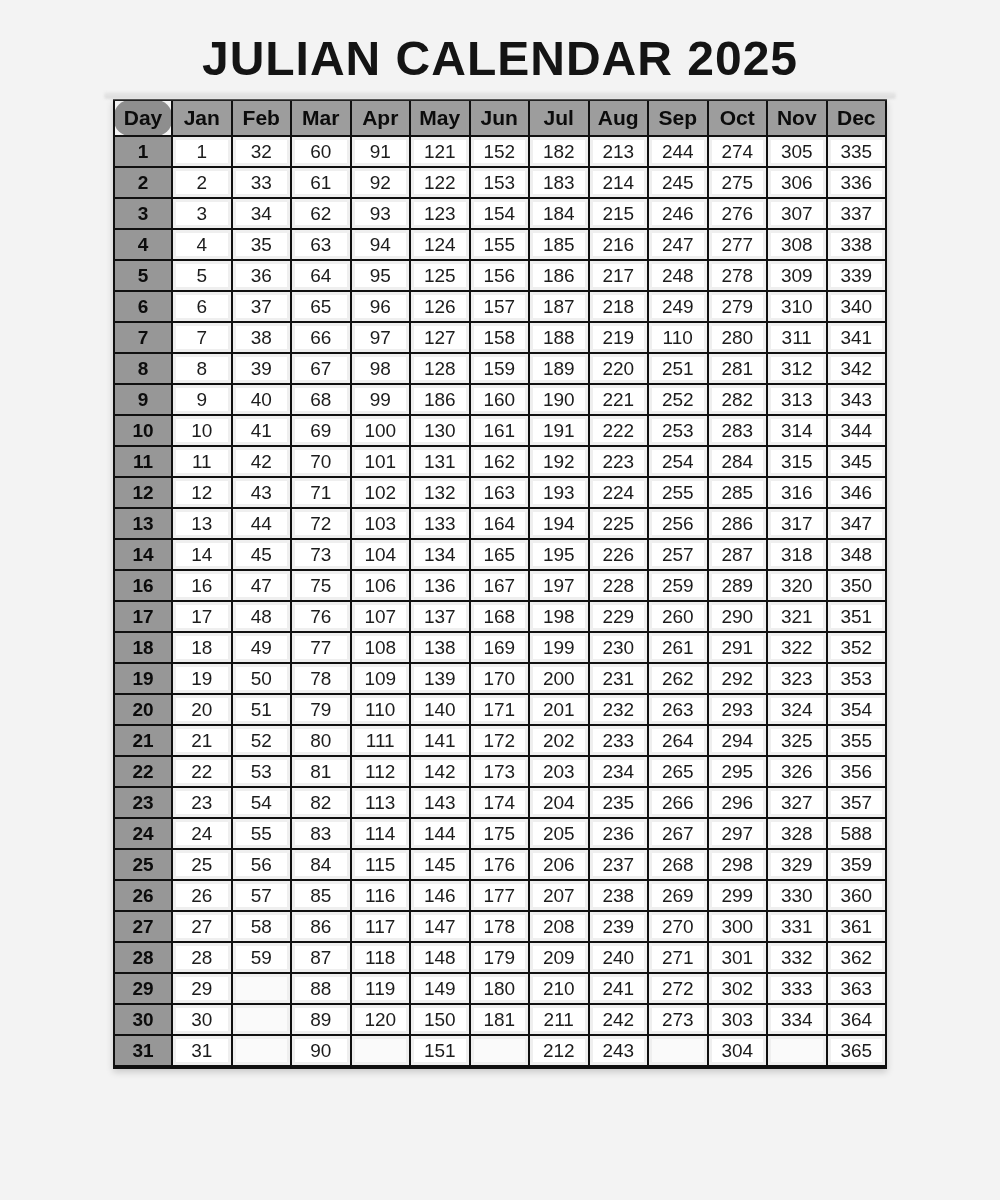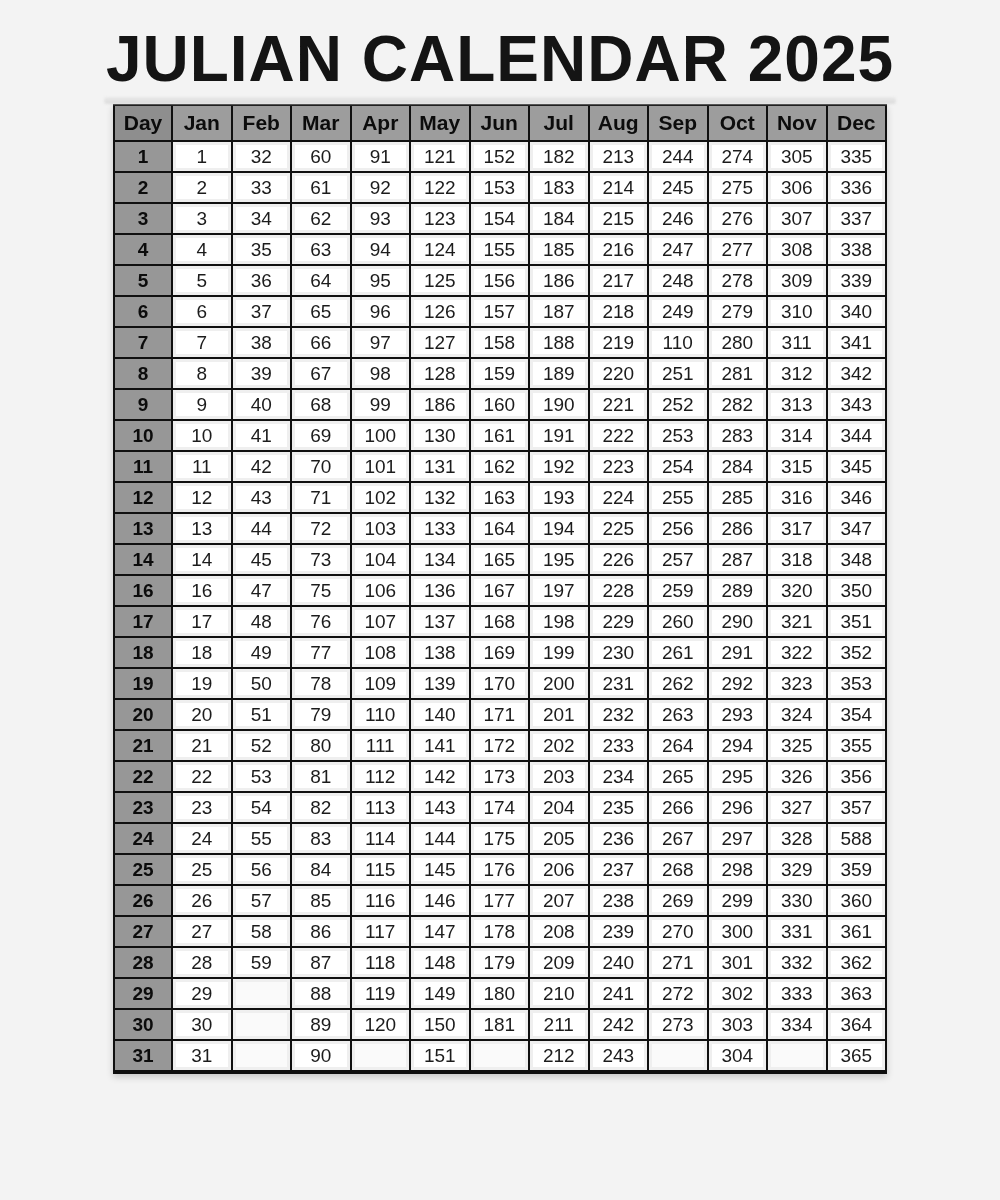--- a/index.html
+++ b/index.html
@@ -9,24 +9,24 @@
     font-family: "Liberation Sans", "DejaVu Sans", sans-serif;
   }
   .page {
     position: relative;
     width: 1000px;
     height: 1200px;
     background: #f3f3f3;
     overflow: hidden;
   }
   .page-title {
-    margin: 0;
+    margin: 8px;
     padding-top: 26px;
     text-align: center;
-    font-size: 64px;
+    font-size: 48px;
     line-height: 1.05;
     font-weight: 800;
     letter-spacing: 1px;
     color: #141414;
     font-stretch: condensed;
   }
   .title-shadow {
     width: 792px;
     height: 7px;
     margin: 4px auto 0 auto;
@@ -58,20 +58,21 @@
   
   table.julian thead th {
     height: 34px;
     background: #9d9d9d;
     color: #0c0c0c;
     font-size: 21px;
     font-weight: 700;
   }
   table.julian thead th.day-h {
     background: #8e8e8e;
+    border-radius: 16px;
   }
   
   table.julian tbody th.day-cell {
     height: 29px;
     background: #979797;
     color: #0c0c0c;
     font-size: 19px;
     font-weight: 700;
   }
   

